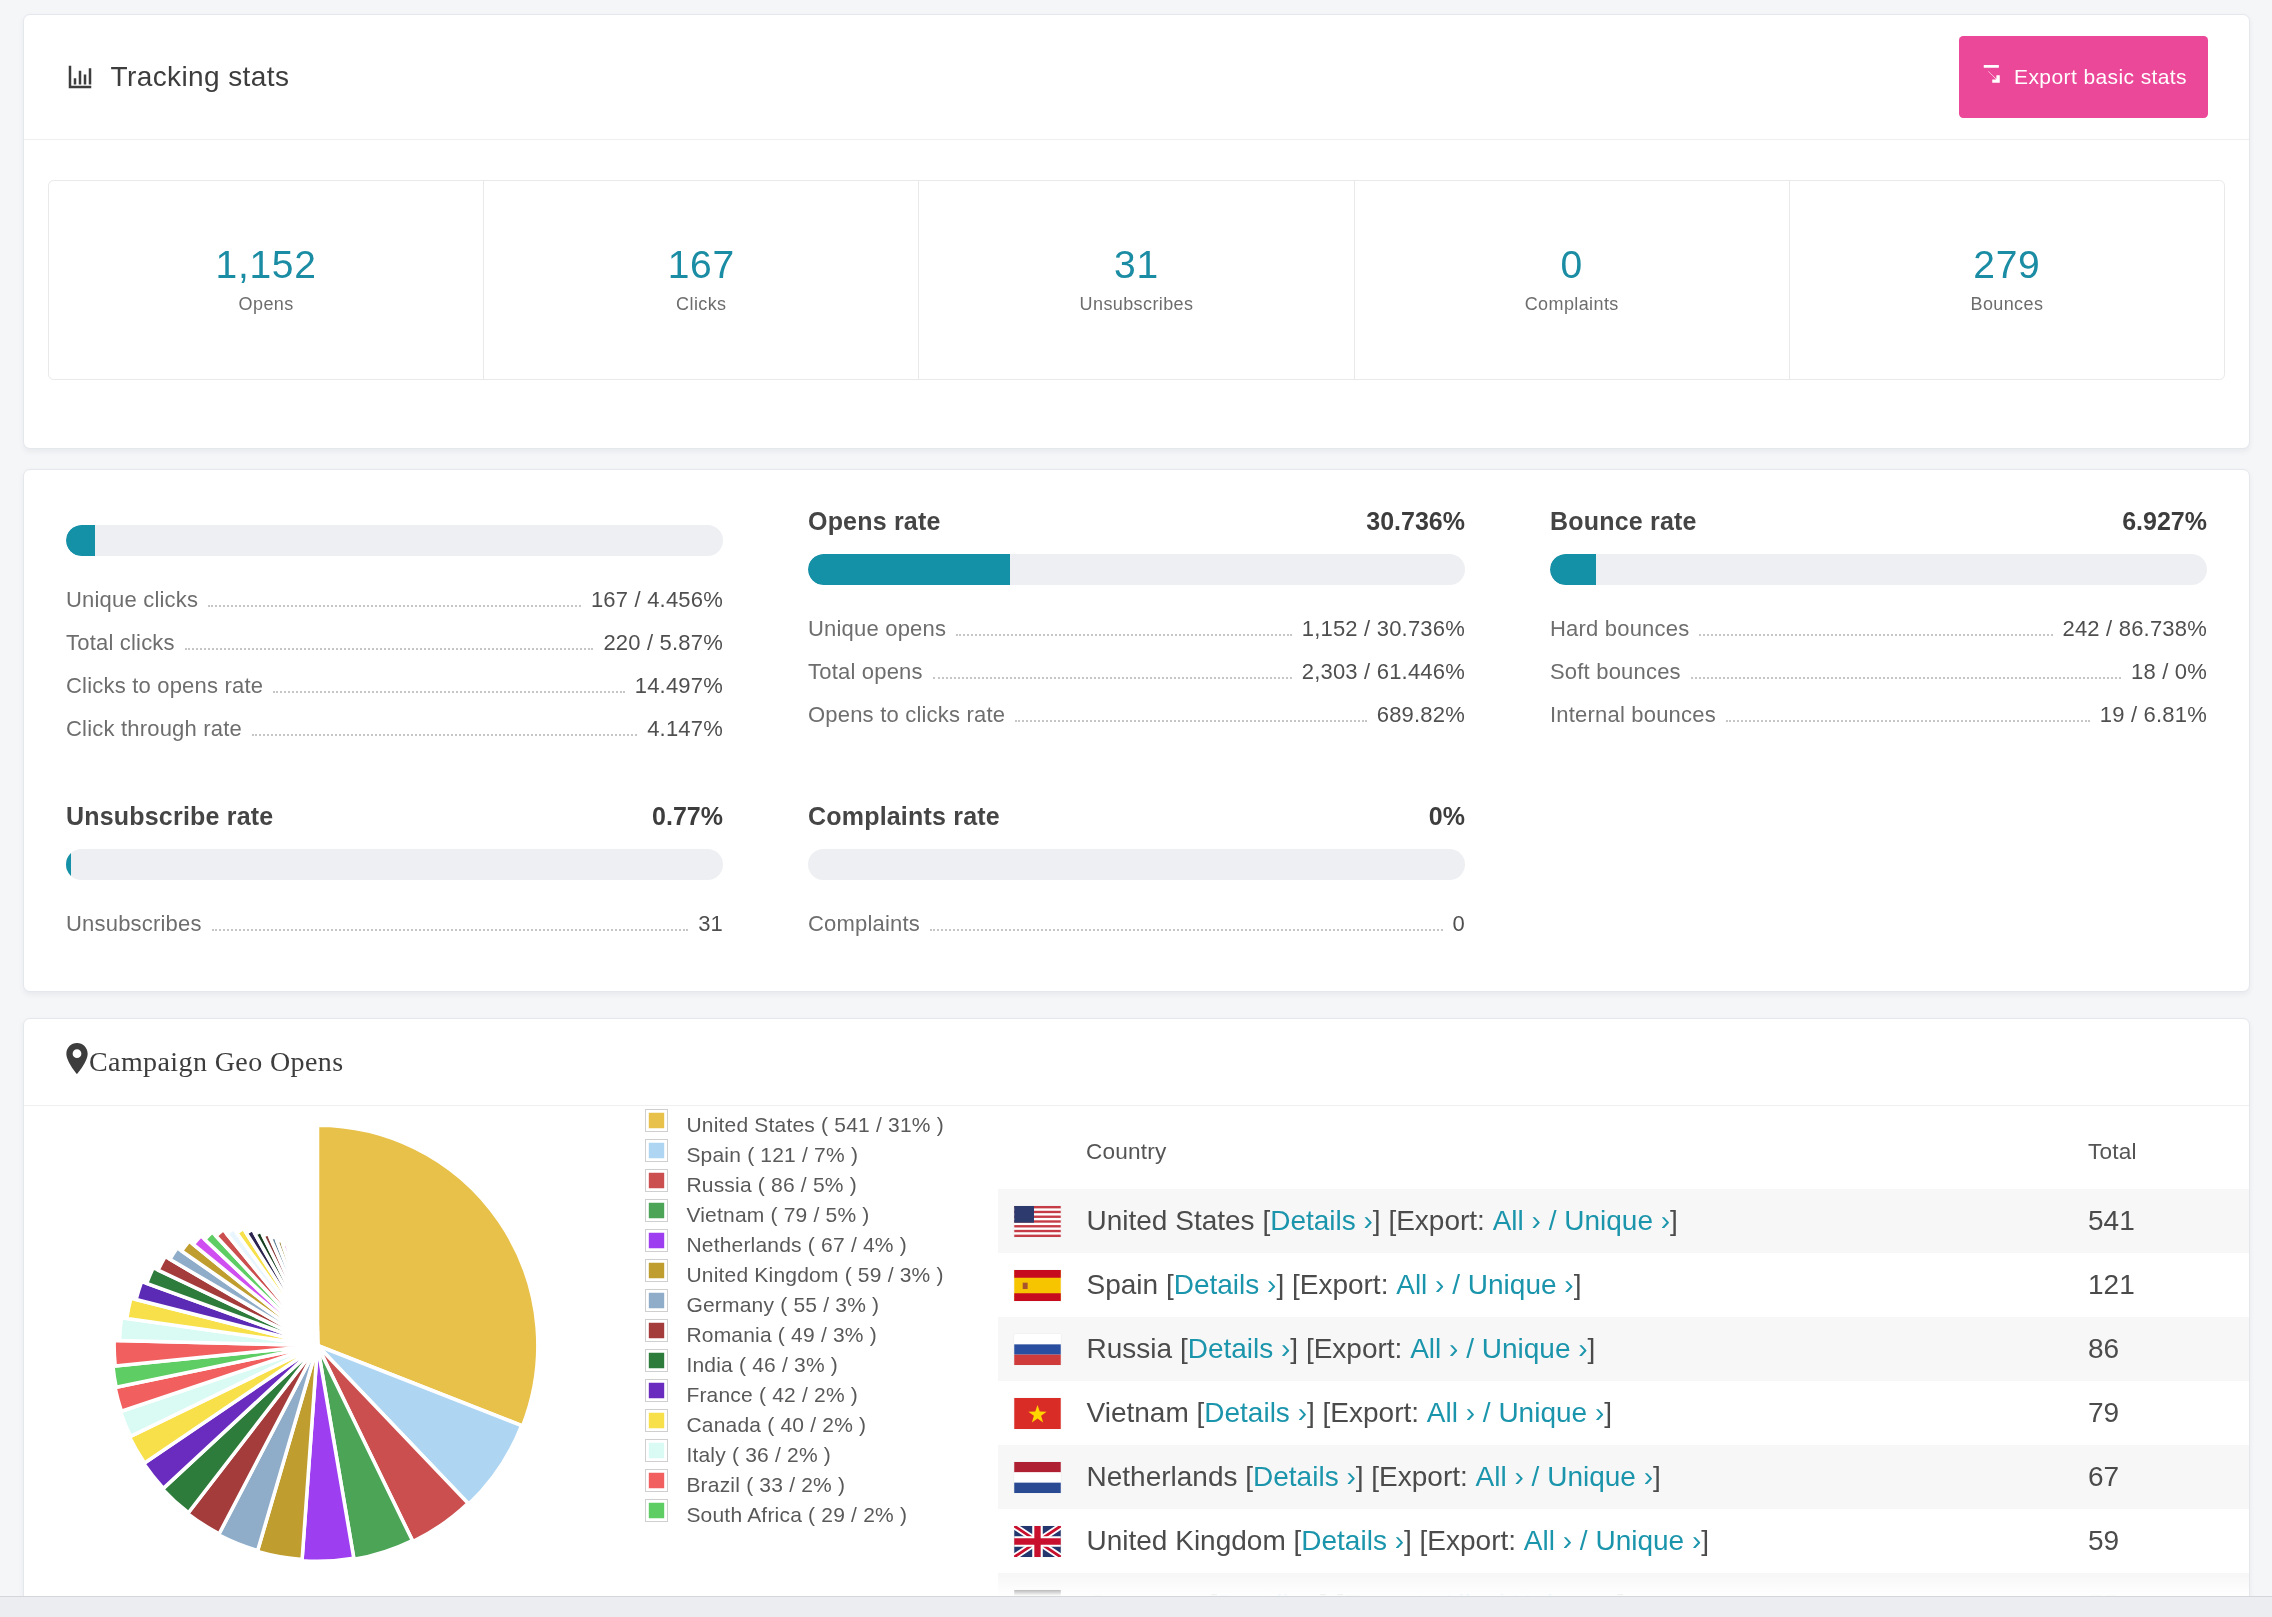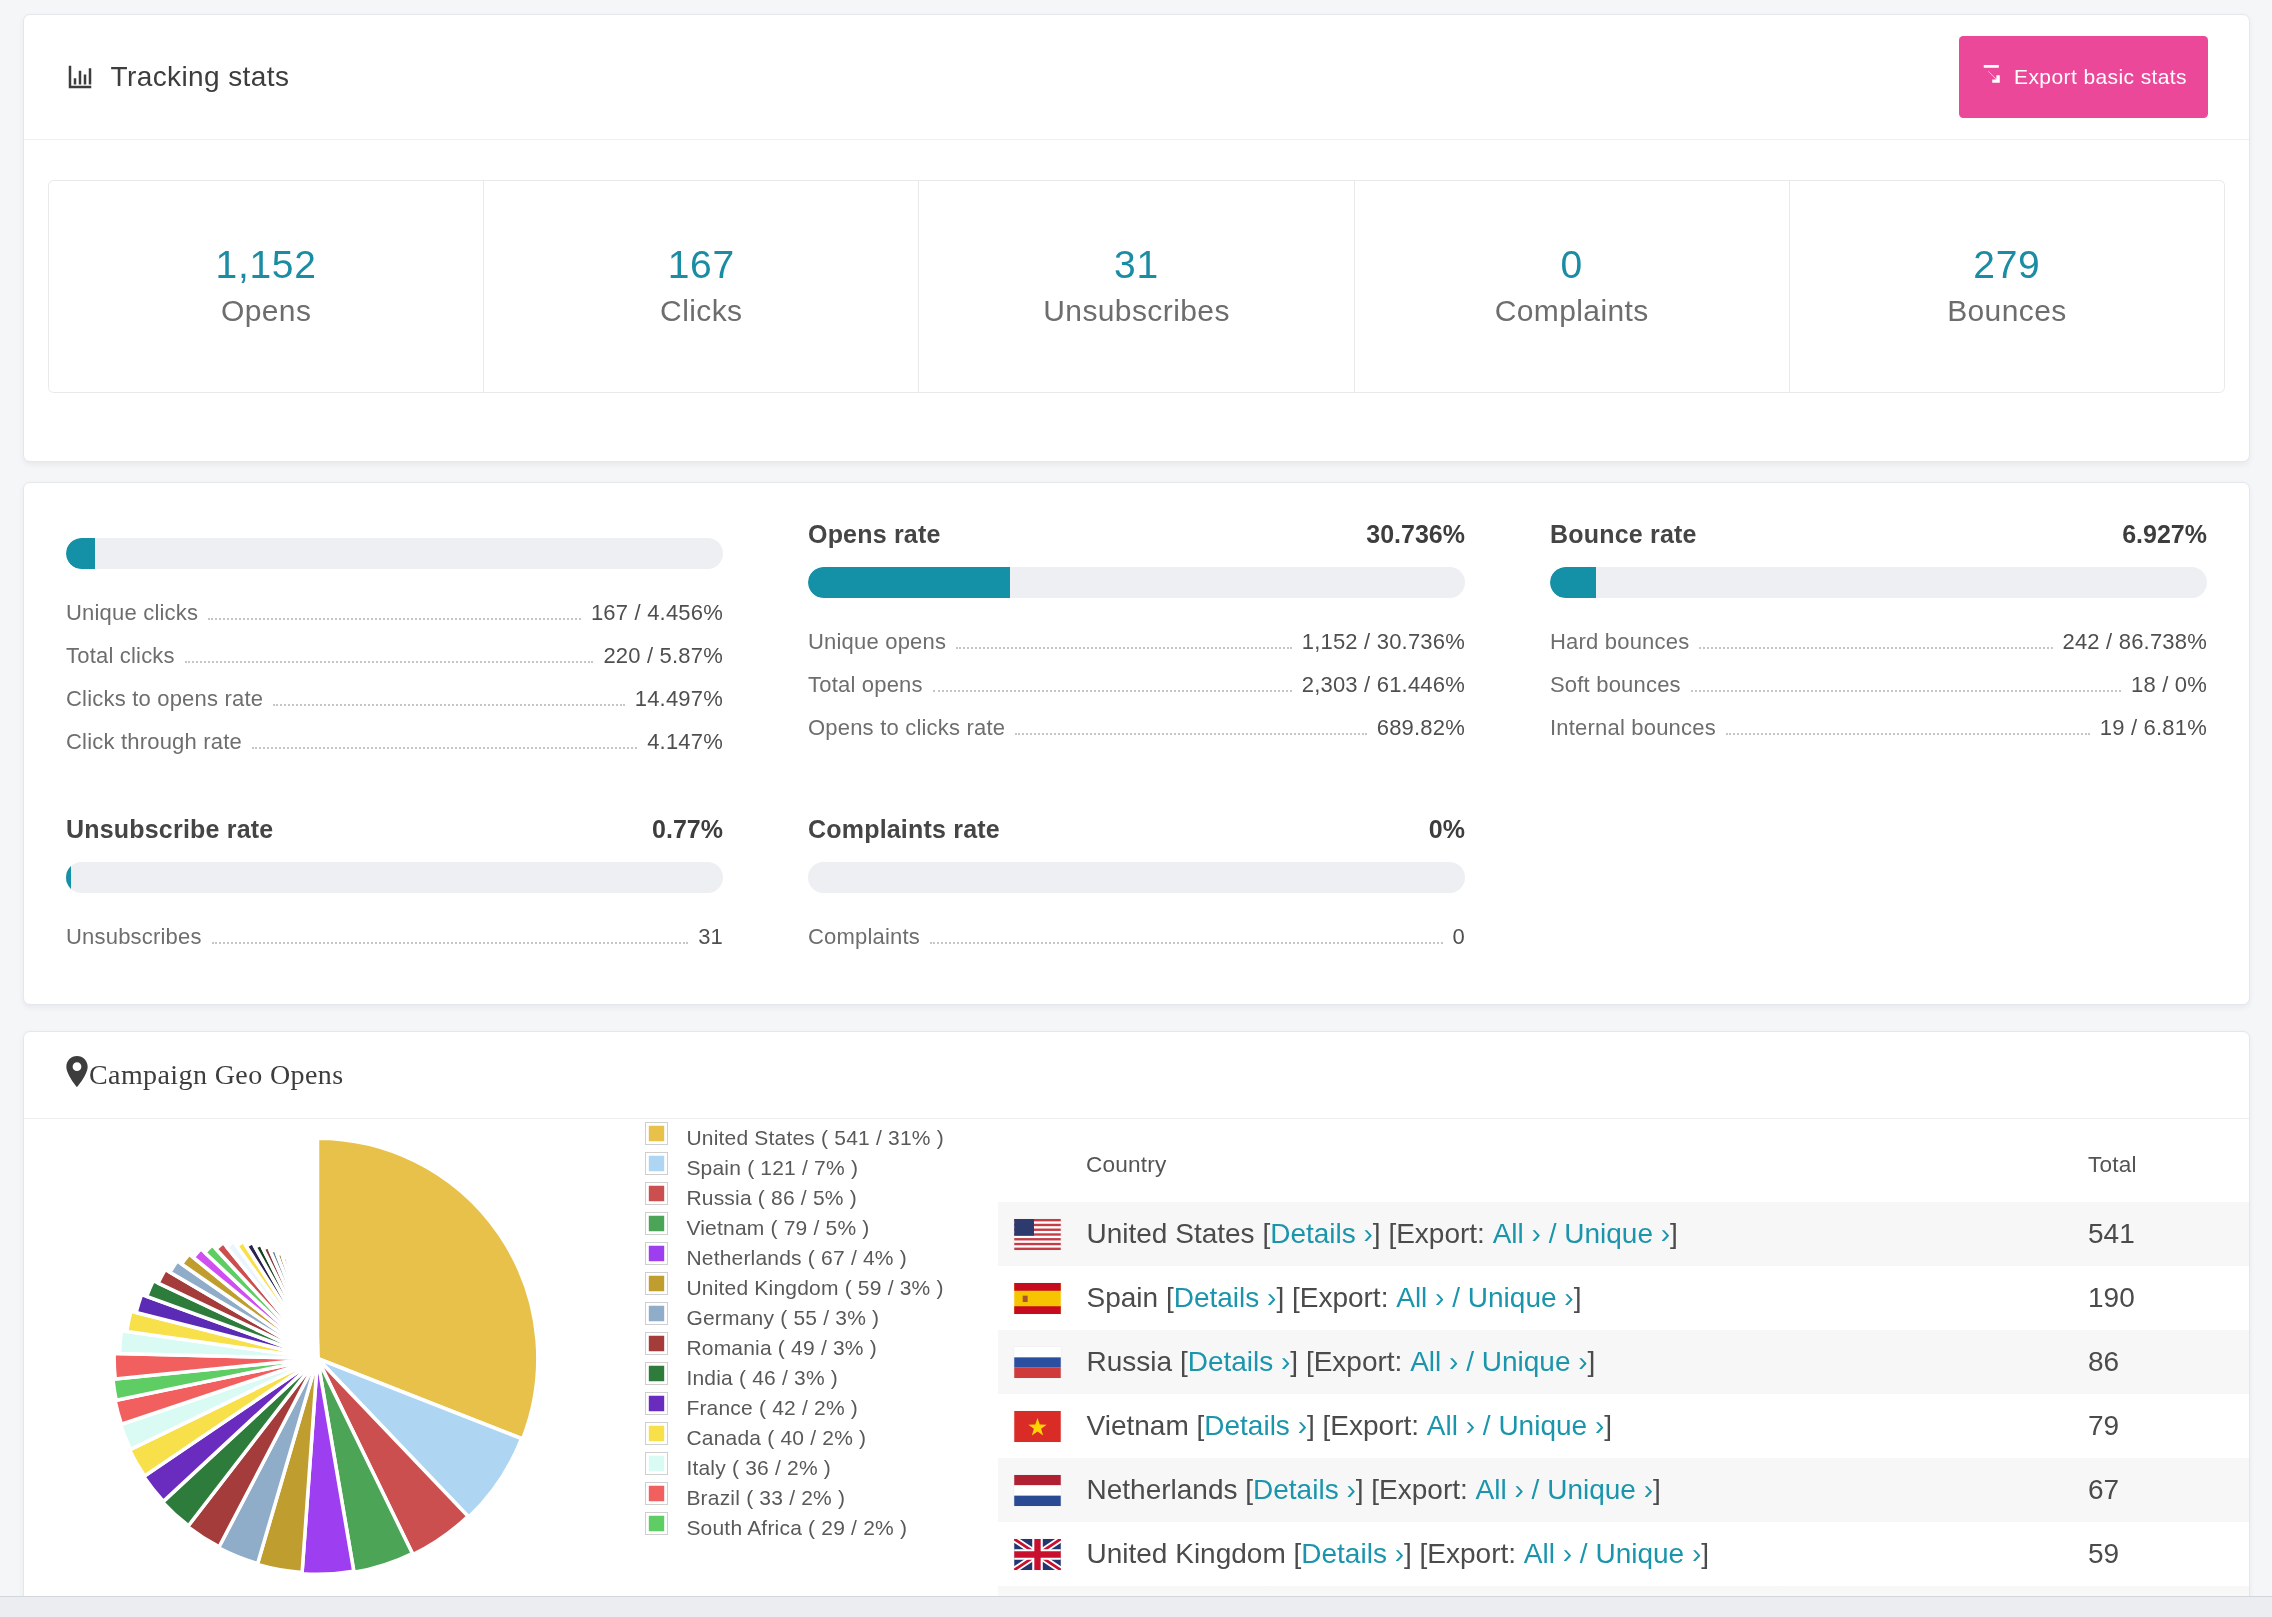--- a/index.html
+++ b/index.html
@@ -33,21 +33,21 @@
   .stats-row{
     margin:40px 24px 68px 24px;
     border:0.7px solid #e9e9e9;border-radius:5.6px;
     display:flex;
   }
   .stat-cell{
     flex:1;text-align:center;padding:62px 0 64px 0;
   }
   .stat-cell + .stat-cell{border-left:0.7px solid #e9e9e9;}
   .stat-value{font-size:39px;font-weight:normal;color:#1a8ca3;letter-spacing:0.7px;}
-  .stat-label{font-size:30px;color:#6d6d6d;margin-top:7px;letter-spacing:0.4px;}
+  .stat-label{font-size:18px;color:#6d6d6d;margin-top:7px;letter-spacing:0.4px;}
   
   .rates-card{margin-top:20px;padding:37px 42px 45px 42px;}
   .rates-grid{display:grid;grid-template-columns:1fr 1fr 1fr;column-gap:85px;row-gap:51px;}
   .rate-head{display:flex;justify-content:space-between;align-items:baseline;}
   .rate-title{font-size:25px;font-weight:bold;color:#454545;letter-spacing:0.2px;}
   .rate-value{font-size:25px;font-weight:bold;color:#3d3d3d;}
   .bar-track{
     margin-top:18.4px;height:31px;background:#edeff2;border-radius:15.5px;overflow:hidden;
   }
   .bar-fill{height:100%;background:#1591a7;border-radius:15.5px 0 0 15.5px;}
@@ -425,21 +425,21 @@
         <span>Spain&nbsp;</span>
         <span>[</span>
                   <a class="tlink">Details ›</a>
                   <span>]&nbsp;[Export:&nbsp;</span>
                   <a class="tlink">All ›</a>
                   <span class="tlink">&nbsp;/&nbsp;</span>
                   <a class="tlink">Unique ›</a>
                   <span>]</span>
      </span>
               </td>
-     <td>190</td>
+     <td>121</td>
             </tr>
             <tr class="striped">
               <td>
                 <span class="country-cell">
         <span>
                     <svg class="flag" viewBox="0 0 66 44">
                       <rect width="66" height="14.7" fill="#fff"></rect>
                       <rect y="14.7" width="66" height="14.6" fill="#2a4fa0"></rect>
                       <rect y="29.3" width="66" height="14.7" fill="#cf3a3a"></rect>
                     </svg>

